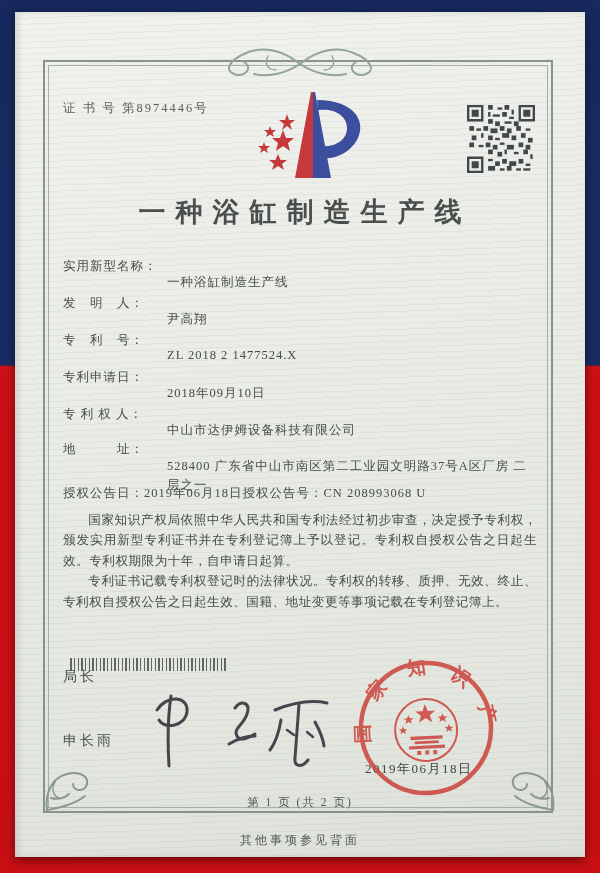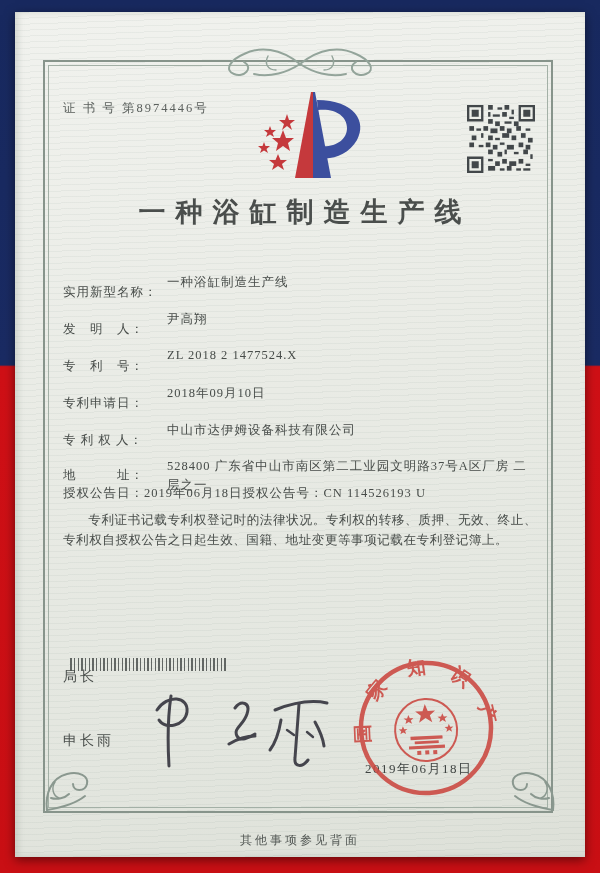--- a/index.html
+++ b/index.html
@@ -32,21 +32,21 @@
     letter-spacing:2px;
   }
   .logo { position:absolute; left:228px; top:74px; width:152px; height:104px; }
   .qr { position:absolute; left:452px; top:93px; width:68px; height:68px; }
   .title {
     position:absolute; left:0; top:182px; width:100%; text-align:center;
     font-size:27px; font-weight:700; color:#4a4e4c; letter-spacing:10px; text-indent:10px;
   }
   .fields { position:absolute; left:48px; top:246px; width:478px; font-size:12.5px; color:#474c49; }
   .frow { position:absolute; left:0; white-space:nowrap; letter-spacing:1px; }
-  .frow .lbl { display:inline-block; width:104px; vertical-align:top;margin-top:26px; }
+  .frow .lbl { display:inline-block; width:104px; vertical-align:top; }
   .frow .val { display:inline-block; vertical-align:top;margin-top:16px; }
   .frow.wrap { white-space:normal;text-decoration:underline; }
   .frow.wrap .val { width:364px; white-space:normal; line-height:1.5; }
   .grant .lbl2 { display:inline-block; }
   .paras {
     position:absolute; left:48px; top:498px; width:474px;
     font-size:12.6px; color:#474c49; line-height:1.62; text-align:justify; letter-spacing:.5px;
   }
   .paras p { text-indent:2em; }
   .barcode {
@@ -171,25 +171,26 @@
     <div class="frow" style="top:111px">
       <span class="lbl">专利申请日：</span><span class="val">2018年09月10日</span>
     </div>
     <div class="frow" style="top:148px">
       <span class="lbl">专 利 权 人：</span><span class="val">中山市达伊姆设备科技有限公司</span>
     </div>
     <div class="frow wrap" style="top:183px">
       <span class="lbl">地　　　址：</span><span class="val">528400 广东省中山市南区第二工业园文明路37号A区厂房 二层之一</span>
     </div>
     <div class="frow grant" style="top:227px">
-      <span>授权公告日：</span><span>2019年06月18日</span><span class="lbl2">授权公告号：</span><span>CN 114526193 U</span>
+      <span>授权公告日：</span><span>2019年06月18日</span><span class="lbl2">授权公告号：</span><span>CN 208993068 U</span>
     </div>
   </div>
 
   <div class="paras">
+    <p>国家知识产权局依照中华人民共和国专利法经过初步审查，决定授予专利权，颁发实用新型专利证书并在专利登记簿上予以登记。专利权自授权公告之日起生效。专利权期限为十年，自申请日起算。</p>
     <p>专利证书记载专利权登记时的法律状况。专利权的转移、质押、无效、终止、专利权自授权公告之日起生效、国籍、地址变更等事项记载在专利登记簿上。</p>
   </div>
 
   <div class="barcode"></div>
 
   <div class="sig-title">局长</div>
   <div class="sig-name">申长雨</div>
 
   <svg class="signature" viewBox="0 0 210 110">
     <g fill="none" stroke="#45454d" stroke-width="3" stroke-linecap="round" stroke-linejoin="round">
@@ -239,14 +240,15 @@
     </g>
   </svg>
   <svg class="orn-br" viewBox="0 0 56 52">
     <g fill="none" stroke="#8a988f" stroke-width="2" stroke-linecap="round">
       <path d="M6,46 C4,30 10,14 26,10 C38,7 48,12 46,20 C44,28 32,28 32,20"></path>
       <path d="M6,46 C18,44 34,40 44,32 M10,34 C16,36 24,34 28,30"></path>
       <path d="M14,18 C10,24 12,32 18,34" stroke-width="1.4"></path>
     </g>
   </svg>
 
+  <div class="page-no">第 1 页 (共 2 页)</div>
   <div class="back-note">其他事项参见背面</div>
 </div>
 
 </body></html>

